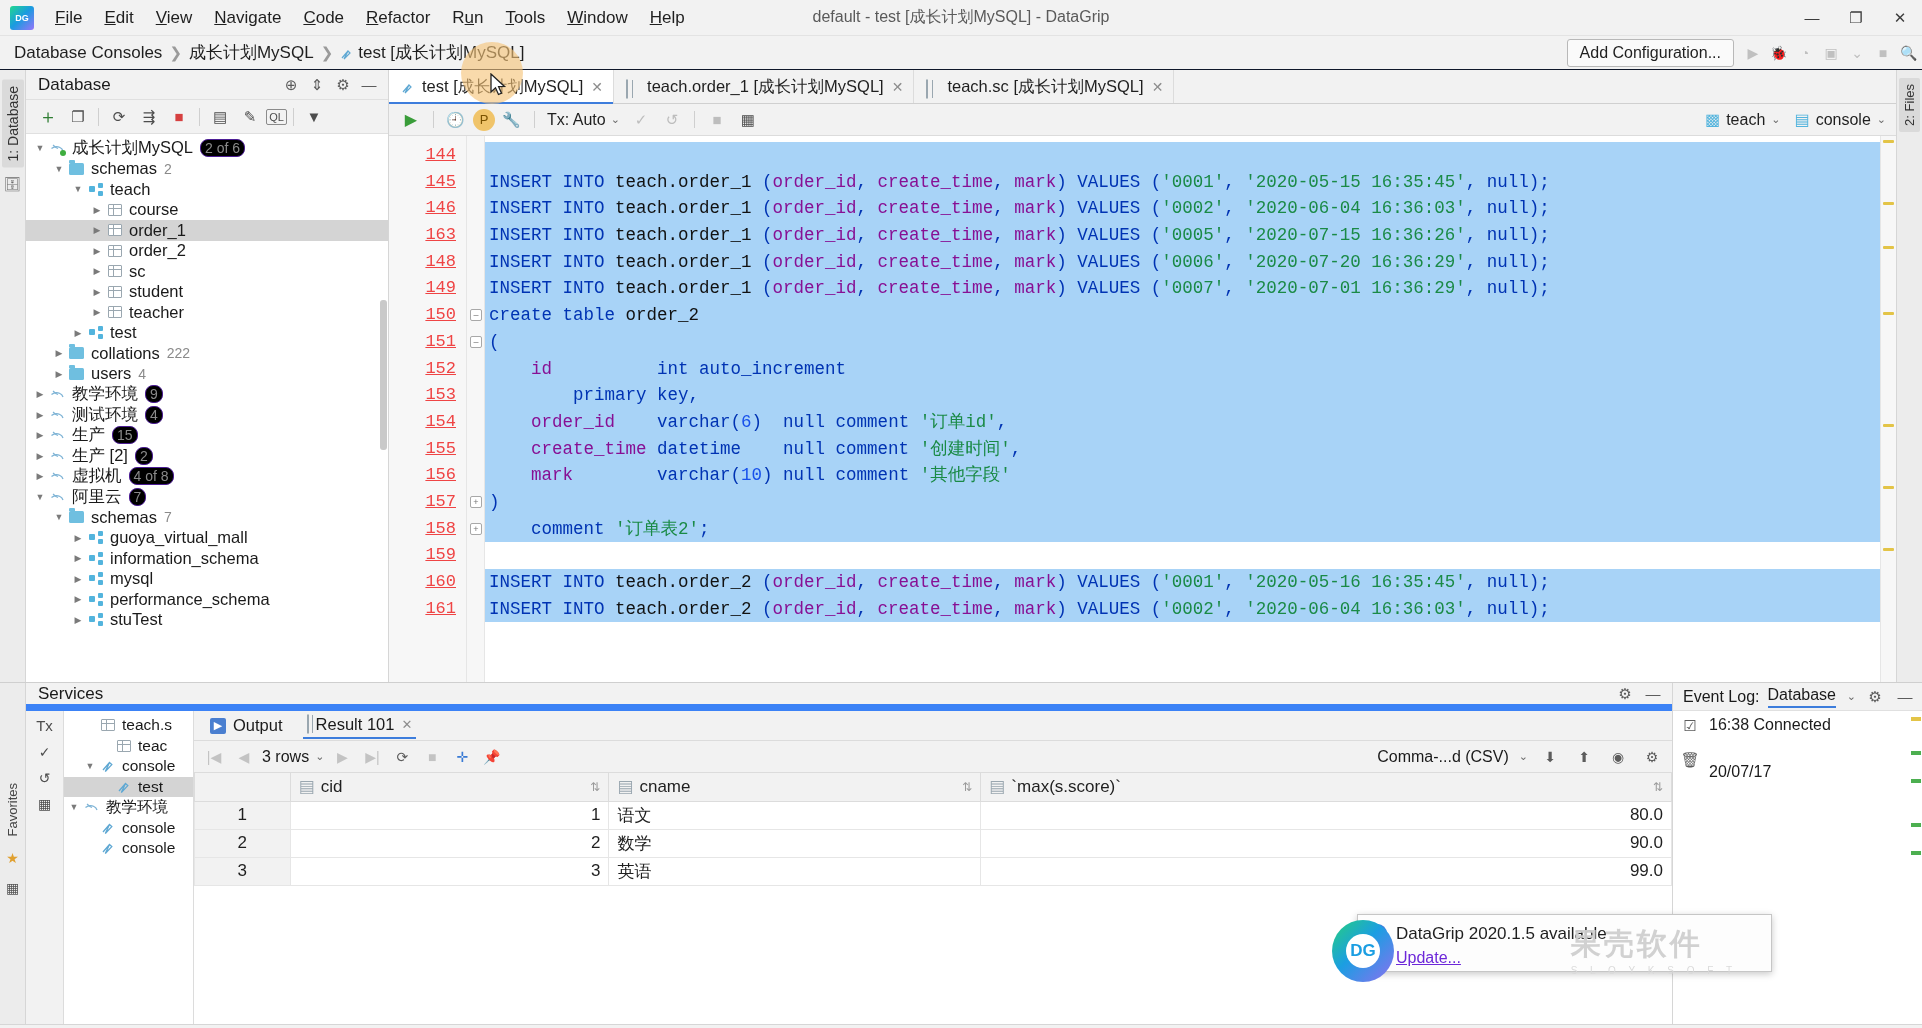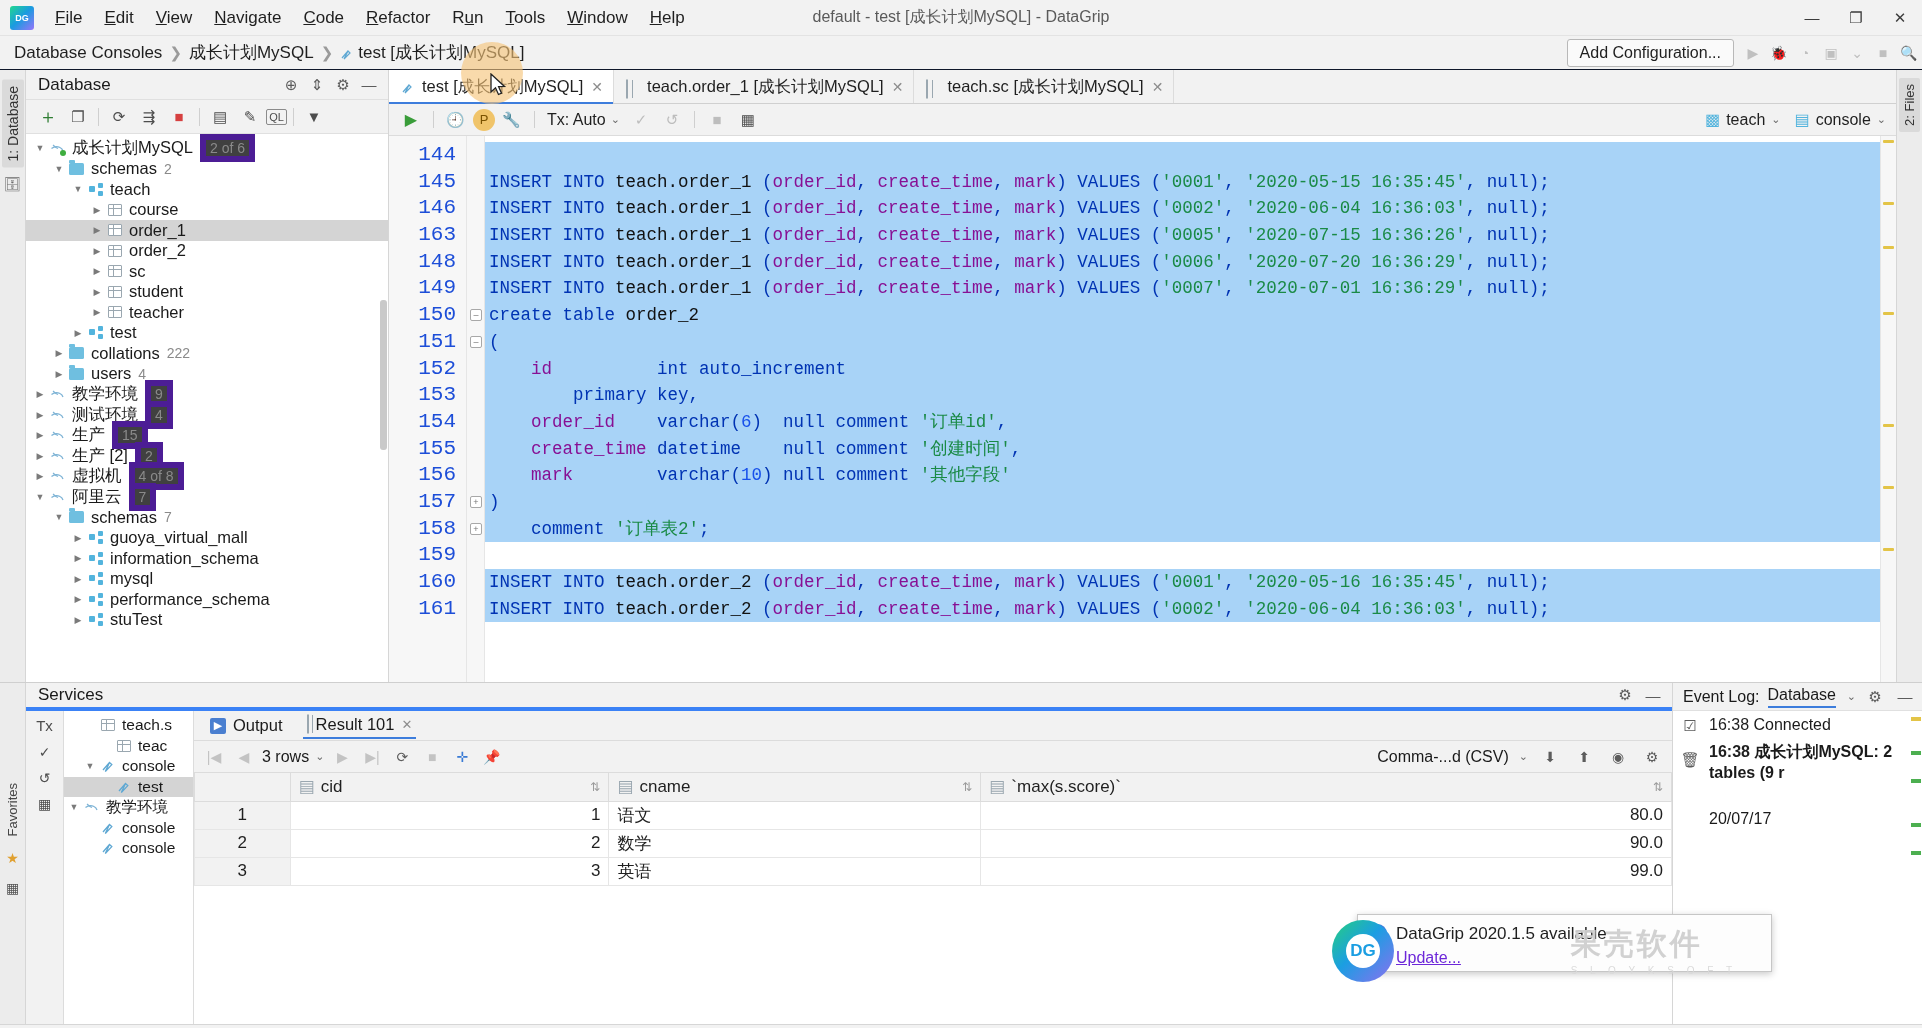--- a/index.html
+++ b/index.html
@@ -83,21 +83,21 @@
   .tbsep { width:1px;height:18px;background:#cfcfcf;margin:0 4px;}
 
   #dbtree { flex:1; overflow:hidden; padding-top:4px; background:#fff; position:relative;}
   .node { height:20.5px; display:flex; align-items:center; font-size:16.5px; white-space:nowrap;}
   .node.sel { background:#d4d4d4; }
   .tri { width:12px;height:12px;flex:none;margin-right:3px;color:#7a7a7a;font-size:9px;
          display:flex;align-items:center;justify-content:center;}
   .tri.empty{visibility:hidden;}
   .nico { width:17px;height:15px;flex:none;margin-right:6px;display:flex;align-items:center;justify-content:center;}
   .badge { font-size:14px;color:#8a8a8a;margin-left:7px;}
-  .badge.box { border:6px solid #4c1d95;border-radius:0;padding:0px 4px;color:#8a8a8a;background:#404040;}
+  .badge.box { border:1px solid #4c1d95;border-radius:8px;padding:0px 4px;color:#8a8a8a;background:#000000;}
   
   .ic-folder{width:15px;height:12px;background:#6fbfe0;border-radius:1.5px;position:relative;}
   .ic-folder:before{content:"";position:absolute;top:-3px;left:0;width:6px;height:3px;background:#6fbfe0;border-radius:1px 1px 0 0;}
   .ic-tbl{width:14px;height:12px;border:1.3px solid #9aa7b0;border-radius:1px;background:#fff;position:relative;}
   .ic-tbl:before{content:"";position:absolute;left:0;right:0;top:3px;height:1.2px;background:#9aa7b0;}
   .ic-tbl:after{content:"";position:absolute;top:0;bottom:0;left:4.5px;width:1.2px;background:#9aa7b0;}
   .ic-schema{width:14px;height:13px;position:relative;}
   .ic-schema i{position:absolute;background:#53b4dd;border-radius:1px;display:block;}
   .ic-schema i:nth-child(1){left:0;top:3px;width:6px;height:6px;}
   .ic-schema i:nth-child(2){right:0;top:0;width:5px;height:5px;}
@@ -126,21 +126,21 @@
   .ebtn.dis{color:#bdbdbd;}
   .esep{width:1px;height:17px;background:#cfcfcf;margin:0 5px;}
   #txsel{font-size:16px;color:#1f1f1f;display:flex;align-items:center;gap:5px;margin:0 4px;}
   #etoolbar .right{margin-left:auto;display:flex;align-items:center;gap:14px;padding-right:10px;font-size:16px;}
   .selbox{display:flex;align-items:center;gap:6px;color:#1f1f1f;}
 
   #codewrap{flex:1;display:flex;position:relative;overflow:hidden;background:#fff;}
   #gutter{width:78px;background:#f7f7f7;border-right:1px solid #e6e6e6;
           text-align:right;padding-top:6px;flex:none;position:relative;}
   .lnum{height:26.7px;line-height:26.7px;font-family:"Liberation Mono",monospace;
-        font-size:21px;color:#1d4ed8;padding-right:10px;}
+        font-size:17px;color:#ef4444;padding-right:10px;text-decoration:underline;}
   #foldcol{width:18px;background:#f7f7f7;border-right:1px solid #e6e6e6;flex:none;padding-top:6px;position:relative;}
   .foldmark{position:absolute;left:3px;width:12px;height:12px;border:1px solid #a8a8a8;
             border-radius:2px;background:#fff;color:#777;font-size:9px;line-height:10px;text-align:center;}
   #code{flex:1;padding-top:6px;overflow:hidden;position:relative;background:#fff;}
   .cl{height:26.7px;line-height:26.7px;font-family:"Liberation Mono",monospace;
       font-size:17.5px;white-space:pre;padding-left:4px;}
   .cl.hl{background:#a8d3f7;}
   .k{color:#0033b3;}
   .tbl{color:#111;}
   .col{color:#871094;}
@@ -153,21 +153,21 @@
 
   #rightstrip{width:26px;background:#ececec;border-left:1px solid #d6d6d6;
               display:flex;flex-direction:column;align-items:center;padding-top:8px;}
 
   
   #bottom{height:342px;display:flex;border-top:1px solid #cfcfcf;background:#f2f2f2;}
   #blefticons{width:26px;background:#ececec;border-right:1px solid #d6d6d6;
               display:flex;flex-direction:column;align-items:center;padding-top:100px;gap:14px;}
   #servicespanel{flex:1;display:flex;flex-direction:column;min-width:0;background:#fff;}
   #serviceshead{height:28px;background:#f2f2f2;display:flex;align-items:center;padding-left:12px;
-                border-bottom:4px solid #3b82f6;font-size:17px;}
+                border-bottom:7px solid #3b82f6;font-size:17px;}
   #serviceshead .r{margin-left:auto;display:flex;gap:6px;padding-right:8px;color:#5c5c5c;}
   #servicesbody{flex:1;display:flex;min-height:0;}
   #svctree{width:130px;border-right:1px solid #dcdcdc;background:#fff;padding-top:4px;overflow:hidden;}
   #svcleftbar{width:38px;background:#f2f2f2;border-right:1px solid #dcdcdc;
               display:flex;flex-direction:column;align-items:center;padding-top:6px;gap:10px;color:#4d4d4d;font-size:14px;}
   #resultpane{flex:1;display:flex;flex-direction:column;min-width:0;}
   #resulttabs{height:30px;background:#f2f2f2;display:flex;align-items:center;gap:16px;
               padding-left:12px;border-bottom:1px solid #dcdcdc;font-size:16.5px;}
   .rtab{display:flex;align-items:center;gap:7px;padding:3px 4px;}
   .rtab.active{border-bottom:2px solid #3d7ddc;}
@@ -832,24 +832,20 @@
     <div id="elbody">
       <div id="elicons">
         <span>☑</span>
         <span>🗑</span>
       </div>
       <div id="eltext">
         <div class="elline">
           <span class="eltime">16:38</span>
           <span>Connected</span>
         </div>
-        <div class="elline" style="font-weight:bold;">
-          <span class="eltime">16:38</span>
-          <span>成长计划MySQL: 2 tables (9 r</span>
-        </div>
         <div class="elline" style="margin-top:26px;">
           <span>20/07/17</span>
         </div>
       </div>
       <div id="elmarks">
         <div style="position:absolute;right:1px;top:6px;width:10px;height:4px;background:#e3c447;"></div>
         <div style="position:absolute;right:1px;top:40px;width:10px;height:4px;background:#4caf50;"></div>
         <div style="position:absolute;right:1px;top:68px;width:10px;height:4px;background:#4caf50;"></div>
         <div style="position:absolute;right:1px;top:112px;width:10px;height:4px;background:#4caf50;"></div>
         <div style="position:absolute;right:1px;top:140px;width:10px;height:4px;background:#4caf50;"></div>

